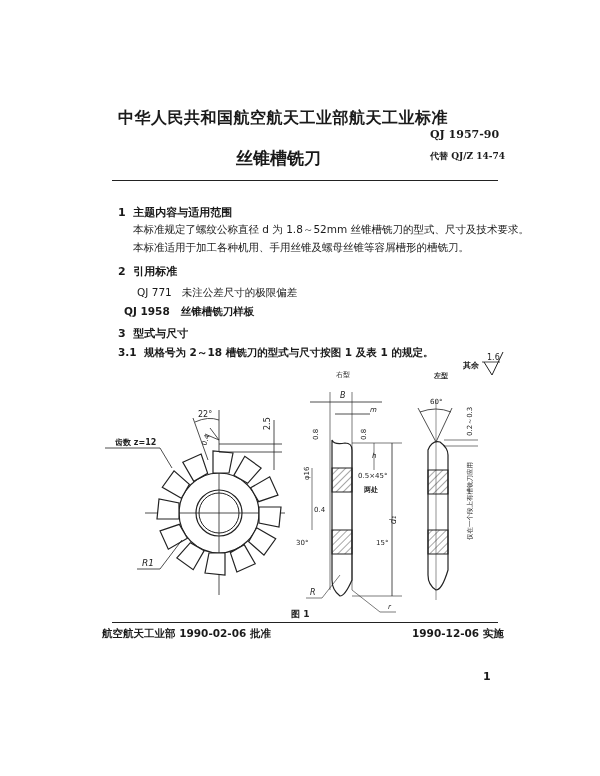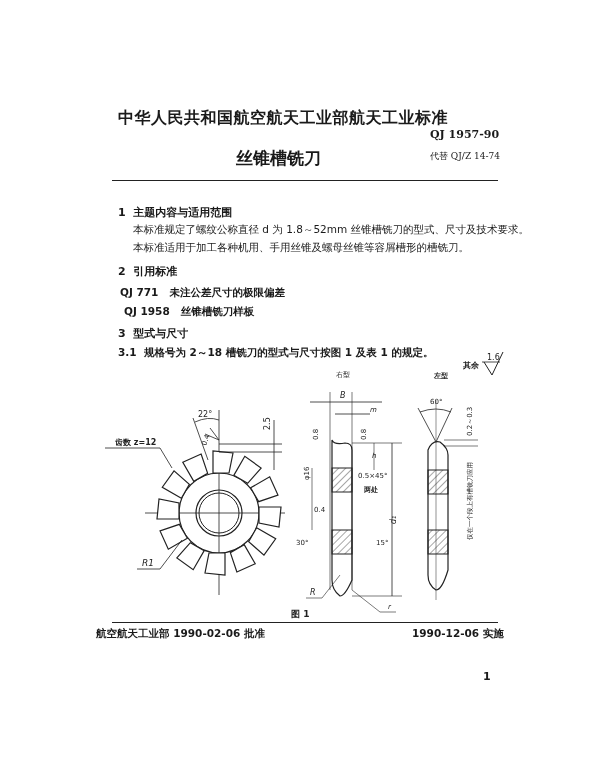--- a/index.html
+++ b/index.html
@@ -3,21 +3,21 @@
 <meta charset="utf-8">
 <style>
   html, body { margin:0; padding:0; background:#ffffff; }
   body { width:600px; height:776px; position:relative; overflow:hidden;
          font-family:"DejaVu Serif", "Liberation Serif", serif; color:#1a1a1a; }
   .abs { position:absolute; }
   .org { left:118px; top:100px; font-size:16px; font-weight:bold; letter-spacing:0.5px;
          font-family:"DejaVu Sans", sans-serif;margin-top:8px; }
   .std-no { left:430px; top:128px; font-size:11px; font-weight:bold; }
   .title { left:236px; top:147px; font-size:17px; font-weight:bold; font-family:"DejaVu Sans", sans-serif;text-align:center; }
-  .replaces { left:430px; top:150px; font-size:9px; font-weight:normal; }
+  .replaces { left:430px; top:150px; font-size:9px; font-weight:bold; }
   .rule { left:112px; width:386px; height:0; border-top:1.5px solid #222; }
   .h { font-size:11px; font-weight:bold; font-family:"DejaVu Sans", sans-serif; }
   .p { font-size:10.5px; font-family:"DejaVu Sans", sans-serif; }
   .footer { font-size:10.5px; font-weight:bold; font-family:"DejaVu Sans", sans-serif; }
   svg text { font-family:"DejaVu Sans", sans-serif; fill:#222; }
 </style>
 </head>
 <body>
 
 <div class="abs org">中华人民共和国航空航天工业部航天工业标准</div>
@@ -28,21 +28,21 @@
 
 <div class="abs h" style="left:118px; top:205px;">
   <span>1</span>&nbsp;&nbsp;<span>主题内容与适用范围</span>
 </div>
 <div class="abs p" style="left:133px; top:223px;text-align:center;">本标准规定了螺纹公称直径 d 为 1.8～52mm 丝锥槽铣刀的型式、尺寸及技术要求。</div>
 <div class="abs p" style="left:133px; top:241px;">本标准适用于加工各种机用、手用丝锥及螺母丝锥等容屑槽形的槽铣刀。</div>
 
 <div class="abs h" style="left:118px; top:264px;">
   <span>2</span>&nbsp;&nbsp;<span>引用标准</span>
 </div>
-<div class="abs p" style="left:120px; top:286px; font-weight:bold;">
+<div class="abs p" style="left:137px; top:286px; font-weight:normal;">
   <span>QJ 771</span>&nbsp;&nbsp;&nbsp;<span>未注公差尺寸的极限偏差</span>
 </div>
 <div class="abs p" style="left:124px; top:305px; font-weight:bold;">
   <span>QJ 1958</span>&nbsp;&nbsp;&nbsp;<span>丝锥槽铣刀样板</span>
 </div>
 
 <div class="abs h" style="left:118px; top:326px;">
   <span>3</span>&nbsp;&nbsp;<span>型式与尺寸</span>
 </div>
 <div class="abs p" style="left:118px; top:346px; font-weight:bold;">
@@ -172,15 +172,15 @@
     <line x1="444" y1="440" x2="478" y2="440" stroke="#222" stroke-width="0.6"></line>
     <line x1="444" y1="446" x2="478" y2="446" stroke="#222" stroke-width="0.6"></line>
     <text x="472" y="436" font-size="7" transform="rotate(-90 472 436)">0.2～0.3</text>
     <text x="472" y="540" font-size="6.5" transform="rotate(-90 472 540)">仅在一个段上有槽铣刀应用</text>
   </g>
 
   <text x="291" y="617" font-size="9" font-weight="bold">图 1</text>
 </svg>
 
 <div class="abs rule" style="top:622px;"></div>
-<div class="abs footer" style="left:96px; top:627px;">航空航天工业部 1990-02-06 批准</div>
+<div class="abs footer" style="left:102px; top:627px;">航空航天工业部 1990-02-06 批准</div>
 <div class="abs footer" style="left:412px; top:627px;">1990-12-06 实施</div>
 <div class="abs footer" style="left:483px; top:670px; font-size:11px;">1</div>
 
 </body></html>

